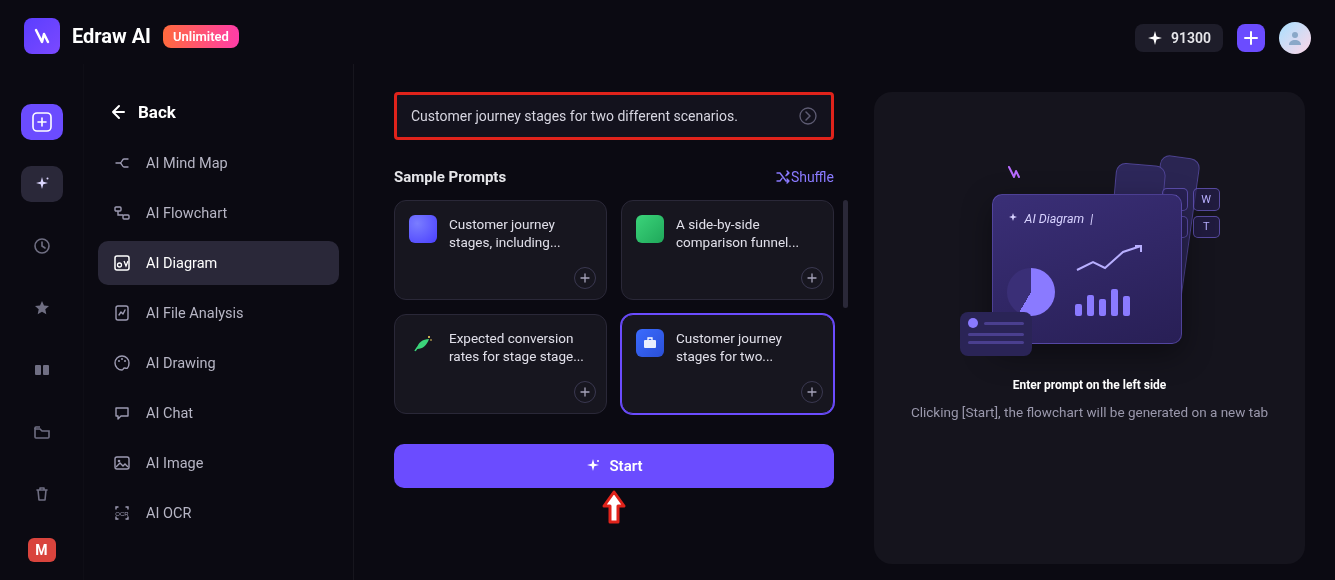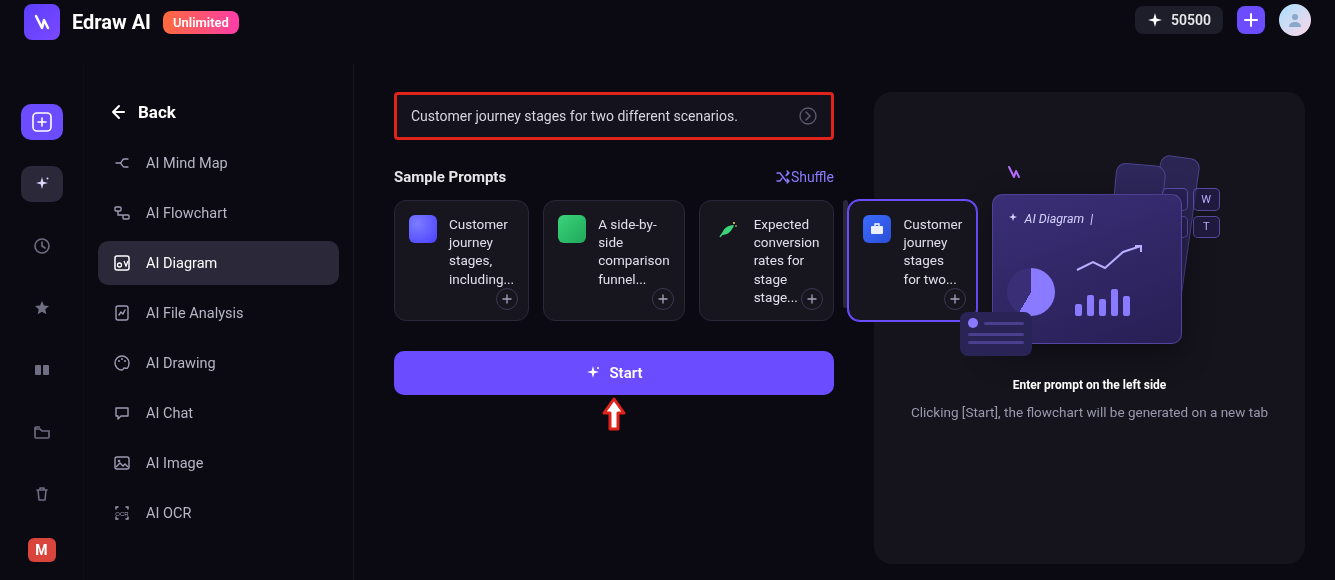--- a/index.html
+++ b/index.html
@@ -8,22 +8,22 @@
   background: #0b0a12;
   color: #e6e6ea;
   width: 1335px;
   height: 580px;
   overflow: hidden;
 }
 .app { display: flex; flex-direction: column; height: 100%; }
 
 
 .header {
-  display: flex; align-items: flex-start; justify-content: space-between;
-  padding: 4px 24px;
+  display: flex; align-items: flex-end; justify-content: space-between;
+  padding: 10px 24px;
   height: 64px;
 }
 .header-left { display: flex; align-items: center; gap: 12px; }
 .logo-square {
   width: 36px; height: 36px; border-radius: 8px;
   background: linear-gradient(135deg, #5b3eff, #7b49ff);
   display: flex; align-items: center; justify-content: center;
 }
 .brand { font-size: 20px; font-weight: 700; color: #fff; }
 .badge-unlimited {
@@ -94,21 +94,21 @@
   border: 3px solid #e0231b; border-radius: 4px;
   padding: 12px 14px; display: flex; align-items: center; gap: 10px;
   background: #13121d; color: #d6d5e0; font-size: 14px;
   margin-bottom: 28px;
 }
 .input-box .arrow-go { margin-left: auto; color: #5e5c73; }
 .section-head { display: flex; justify-content: space-between; align-items: center; margin-bottom: 14px; }
 .section-title { font-size: 15px; font-weight: 700; color: #e6e6ea; }
 .shuffle { display: flex; align-items: center; gap: 0; color: #8a7aff; font-size: 14px; cursor: pointer; }
 
-.prompts { display: grid; grid-template-columns: 1fr 1fr 1fr 1fr; gap: 14px; margin-bottom: 30px; position: relative; }
+.prompts { display: grid; grid-template-columns: 1fr 1fr; gap: 14px; margin-bottom: 30px; position: relative; }
 .prompt-card {
   background: #17161f; border: 1px solid #2a2838; border-radius: 12px;
   padding: 14px 14px 14px 14px; position: relative; min-height: 100px;
   display: flex; gap: 12px; cursor: pointer;
 }
 .prompt-card.selected { border-color: #6b4cff; box-shadow: 0 0 0 1px #6b4cff; }
 .prompt-icon { width: 28px; height: 28px; border-radius: 6px; flex-shrink: 0; display: flex; align-items: center; justify-content: center; }
 .prompt-text { font-size: 13.5px; color: #e0dfe9; line-height: 1.35; }
 .prompt-add {
   position: absolute; right: 10px; bottom: 10px;
@@ -194,21 +194,21 @@
           </svg>
       </div>
       <div class="brand">Edraw AI</div>
       <div class="badge-unlimited">Unlimited</div>
     </div>
     <div class="header-right">
       <div class="credits">
         <svg width="16" height="16" viewBox="0 0 16 16">
             <path d="M8 1 L9.5 6.5 L15 8 L9.5 9.5 L8 15 L6.5 9.5 L1 8 L6.5 6.5 Z" fill="#fff"></path>
           </svg>
-        <span>50500</span>
+        <span>91300</span>
       </div>
       <div class="plus-btn">
         <svg width="14" height="14" viewBox="0 0 14 14">
             <path d="M7 1v12M1 7h12" stroke="#fff" stroke-width="2" stroke-linecap="round"></path>
           </svg>
       </div>
       <div class="avatar">
         <svg width="16" height="16" viewBox="0 0 16 16">
             <circle cx="8" cy="5" r="3" fill="#8aa8c8"></circle>
             <path d="M2 15c0-3.3 2.7-5 6-5s6 1.7 6 5" fill="#8aa8c8"></path>

